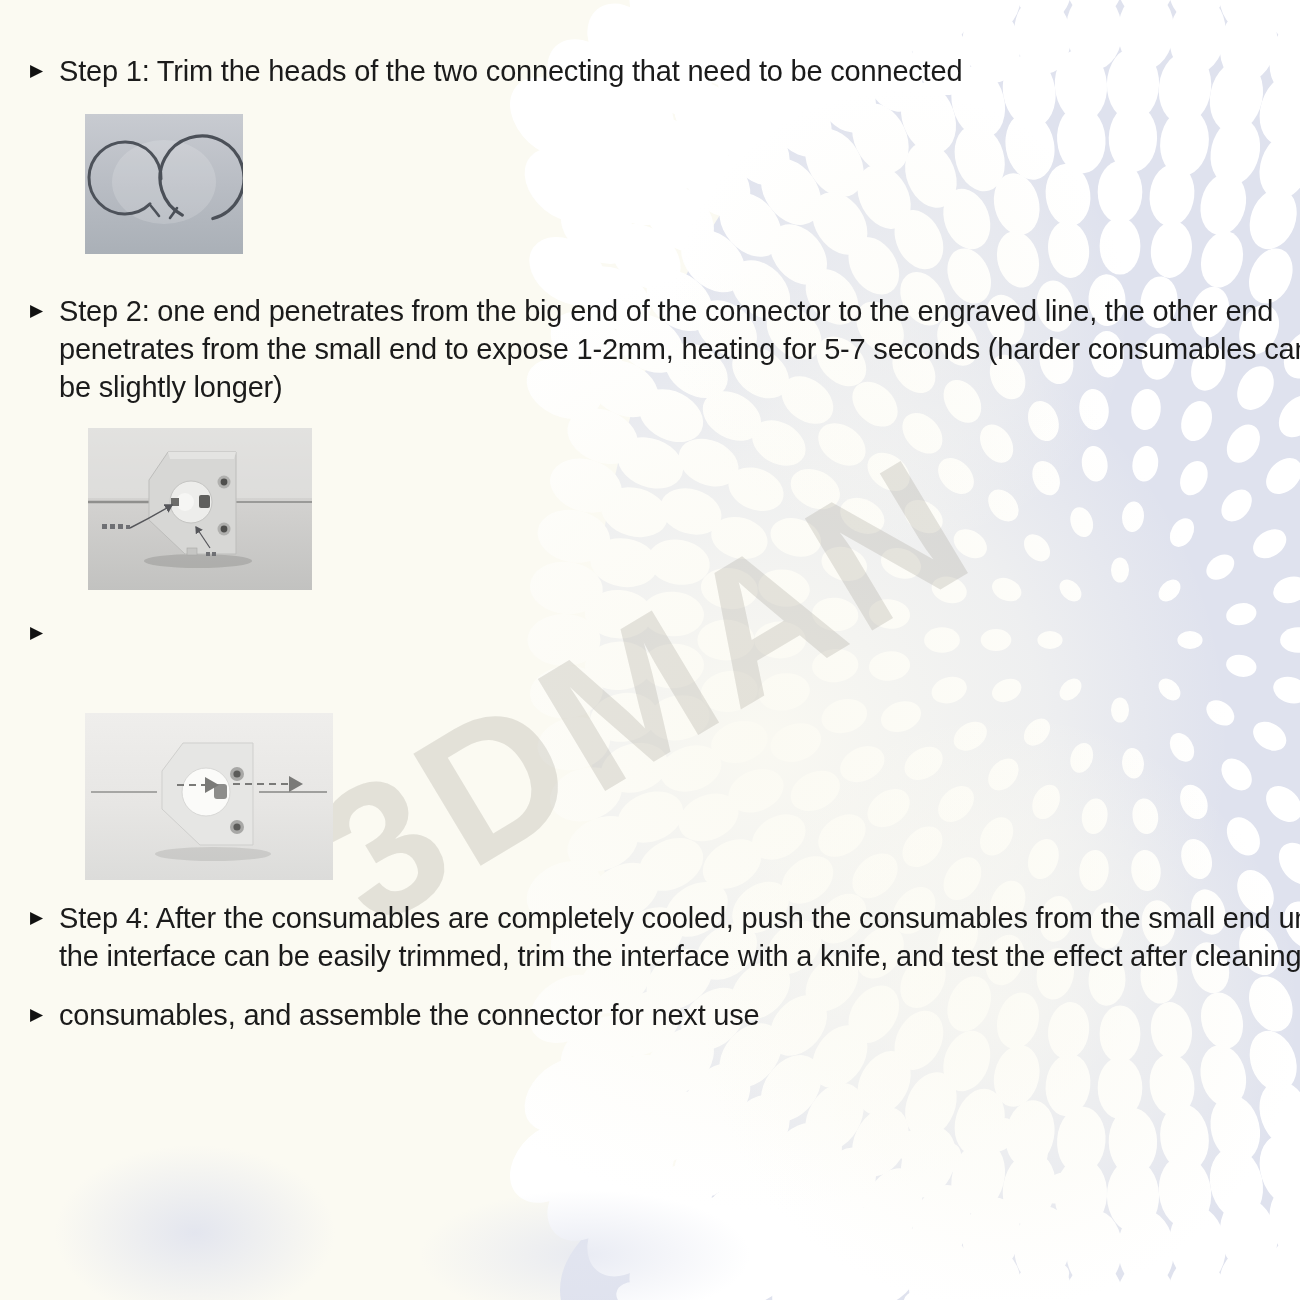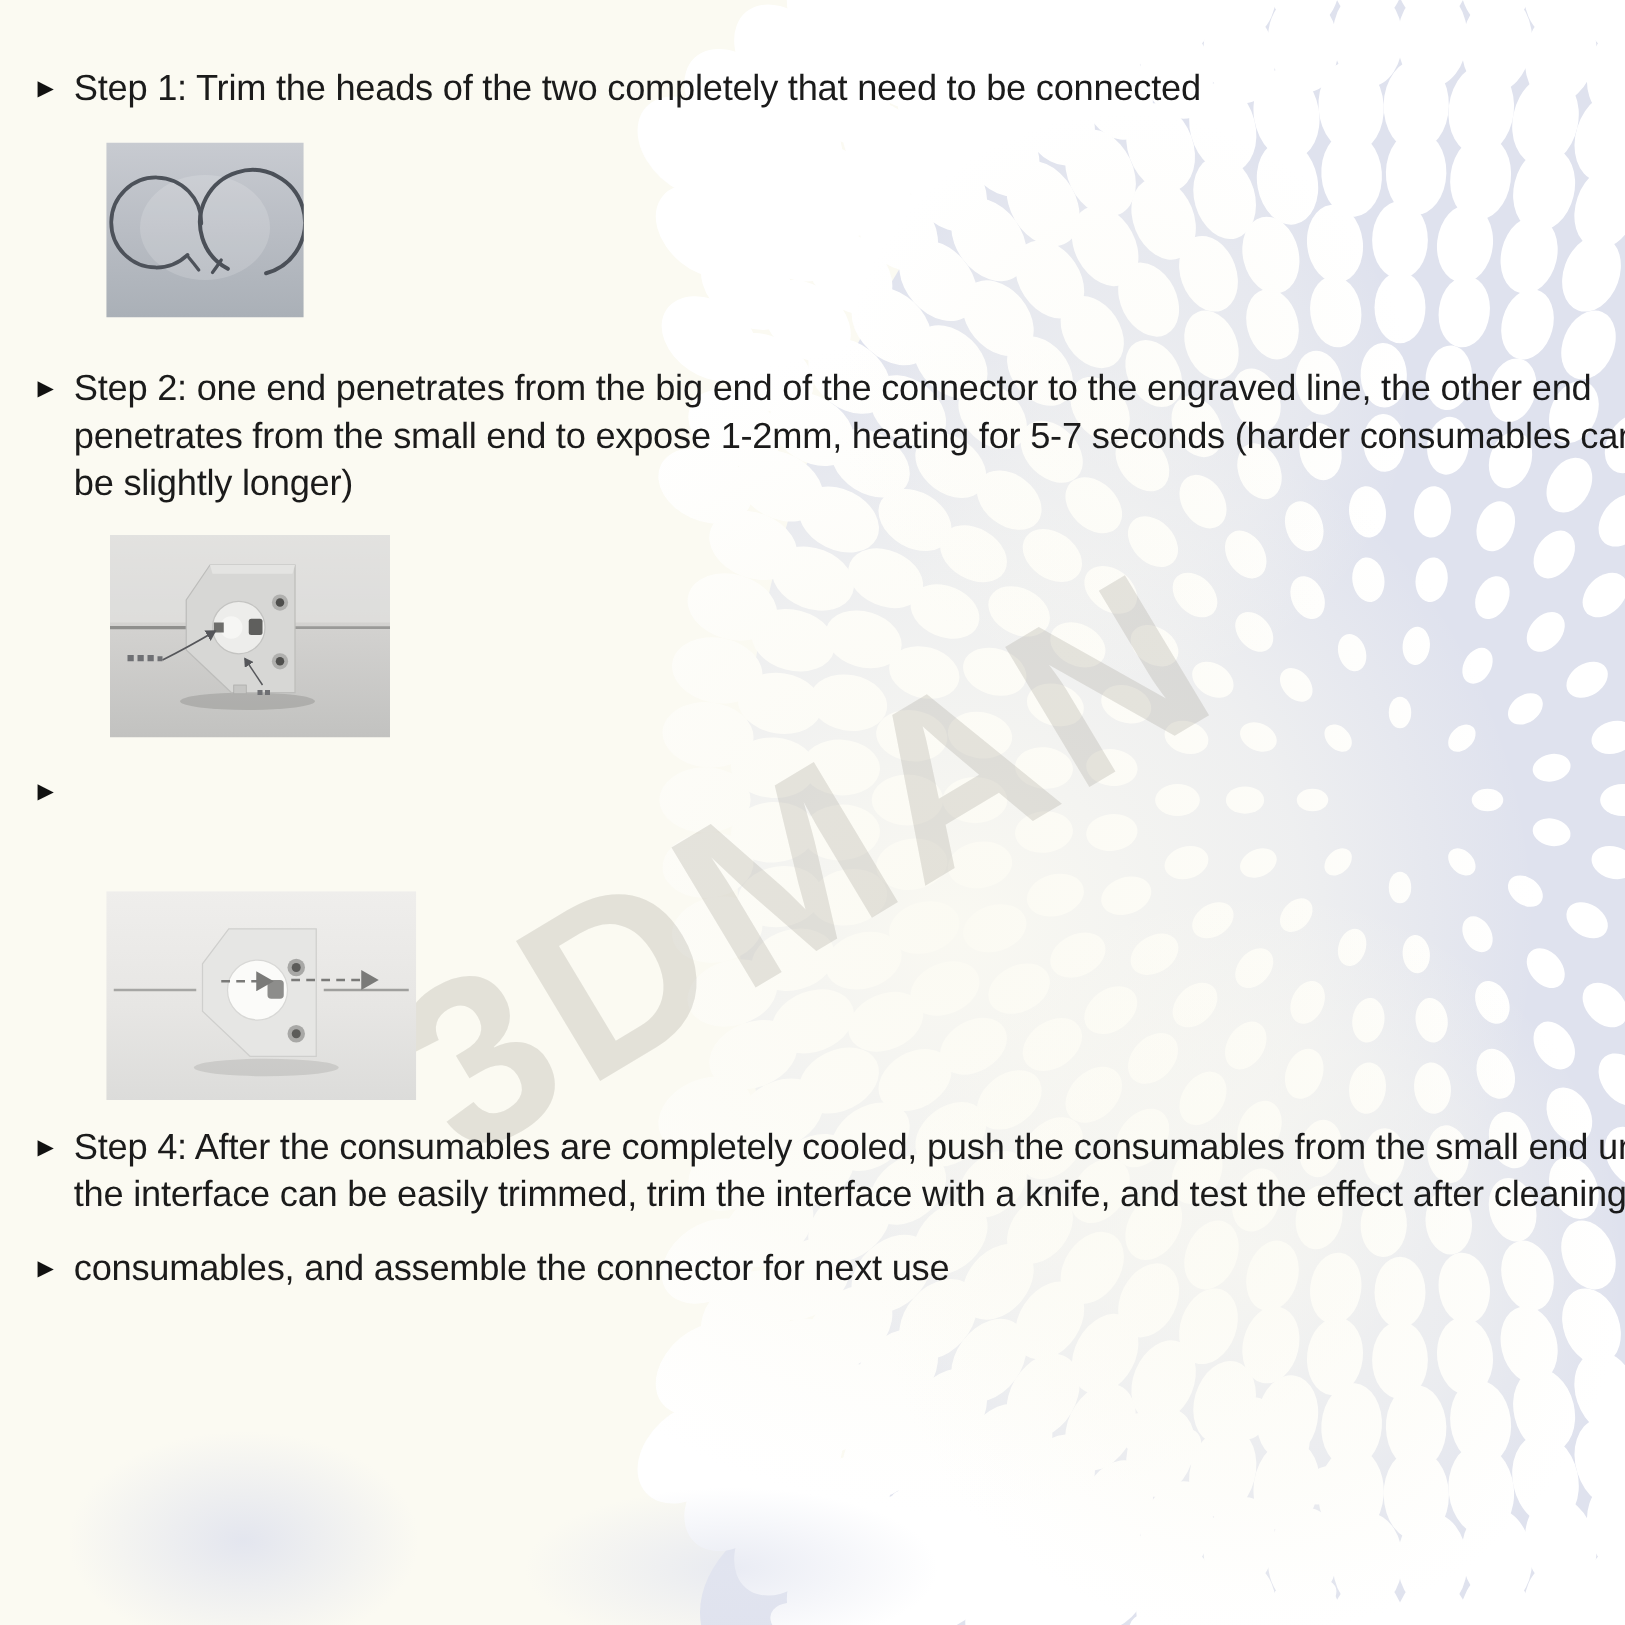--- a/index.html
+++ b/index.html
@@ -458,21 +458,21 @@
     </svg>
 
   <div class="blob-bl"></div>
   <div class="blob-bl2"></div>
 
   <div class="watermark">3DMAN</div>
 
   <div class="step" style="top:52px;">
     <span class="bullet">▶</span>
     <div class="lines">
-      <div class="line">Step 1: Trim the heads of the two completely that need to be connected</div>
+      <div class="line">Step 1: Trim the heads of the two connecting that need to be connected</div>
     </div>
   </div>
 
   <div class="figure" style="left:85px;top:114px;" role="img" aria-label="two trimmed filament coils with ends facing each other">
     <svg width="158" height="140" viewBox="0 0 158 140">
       <defs>
         <linearGradient id="f1bg" x1="0" y1="0" x2="0" y2="1">
           <stop offset="0" stop-color="#c8cbd1"></stop>
           <stop offset="0.5" stop-color="#b9bdc4"></stop>
           <stop offset="1" stop-color="#aab0b7"></stop>

